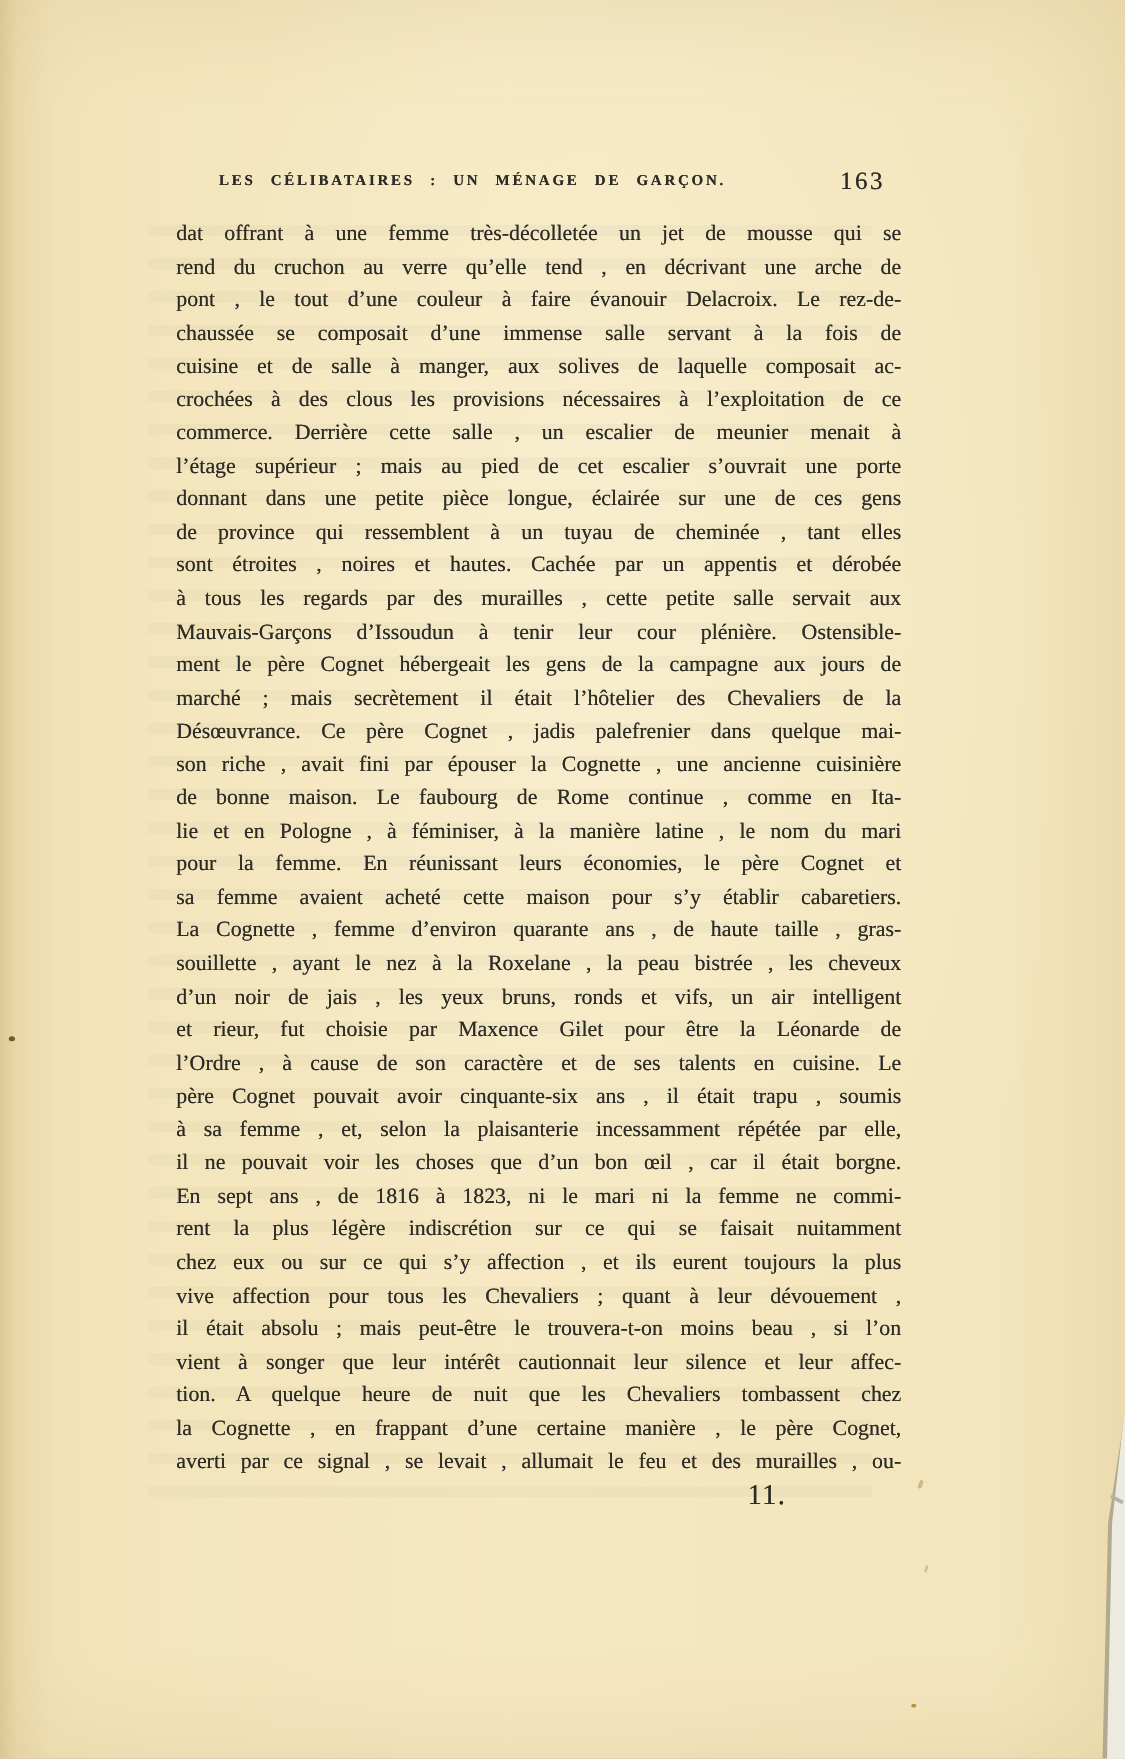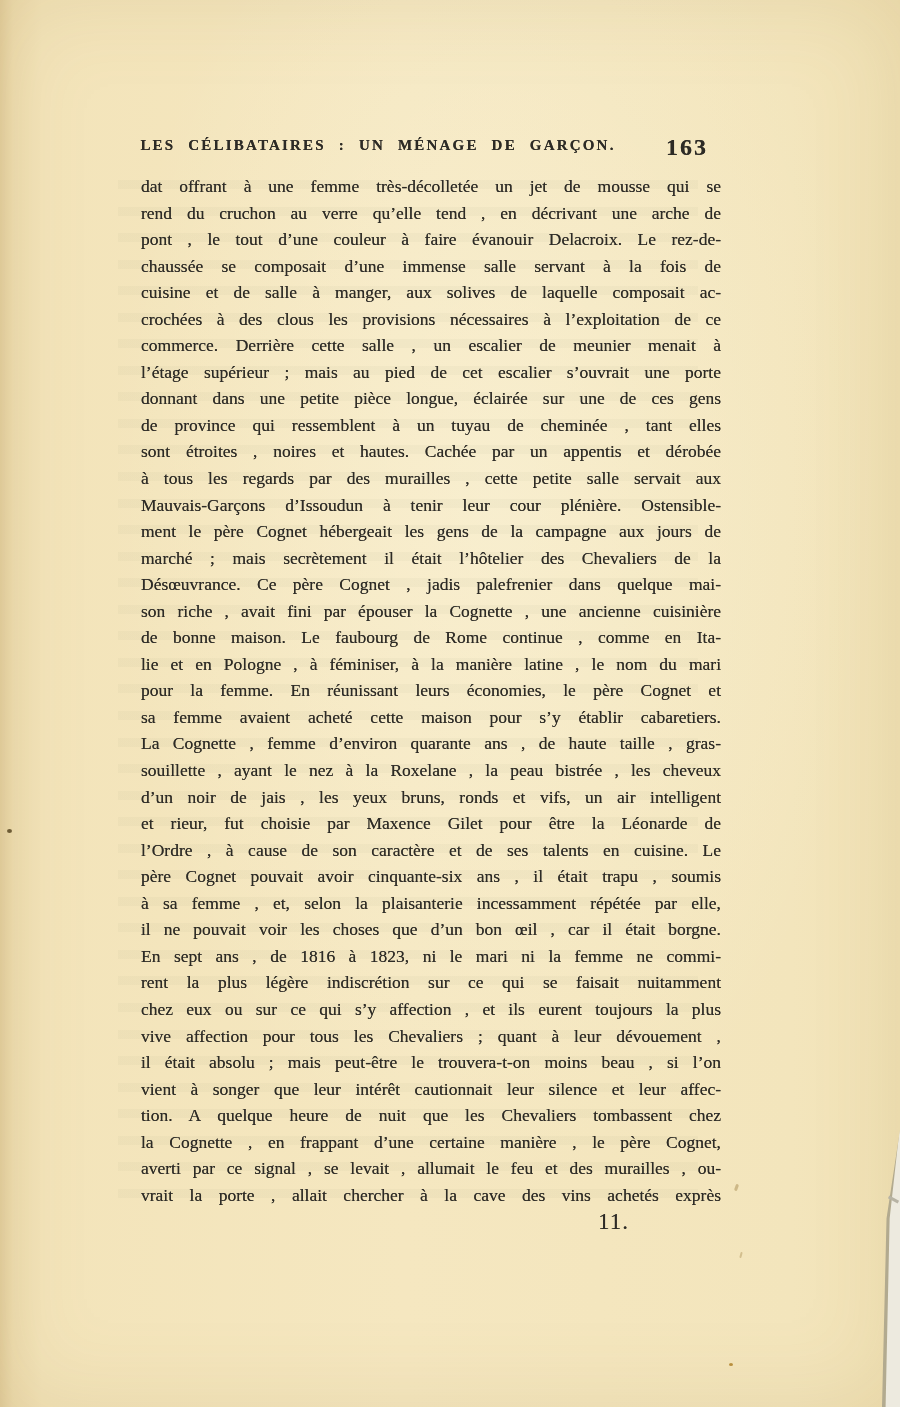--- a/index.html
+++ b/index.html
@@ -45,33 +45,33 @@
 
   .running-header {
     position: relative;
     height: 26px;
     margin-bottom: 10px;
     white-space: nowrap;
   }
   .header-title {
     display: block;
     text-align: center;
-    font-size: 15px;
+    font-size: 12px;
     font-weight: bold;
     letter-spacing: 2.2px;
     word-spacing: 7px;
     padding-right: 60px;
     color: #2d2b26;
     text-shadow: 0 0 0.4px rgba(45,43,38,0.8);
   }
   .header-pagenum {
     position: absolute; right: -10px; top: -3px;
-    font-size: 24px;
+    font-size: 20px;
     letter-spacing: 2px;
-    font-weight: bold;
+    font-weight: normal;
     text-shadow: 0 0 0.4px rgba(45,43,38,0.8);
   }
 
   .body-text { width: 580px; margin-left: 23px; }
   .text-line {
     height: 26.55px;
     line-height: 26.55px;
     font-size: 17.5px;
     text-align: justify;
     text-align-last: justify;
@@ -146,21 +146,20 @@
           <div class="text-line">il ne pouvait voir les choses que d’un bon œil , car il était borgne.</div>
           <div class="text-line">En sept ans , de 1816 à 1823, ni le mari ni la femme ne commi-</div>
           <div class="text-line">rent la plus légère indiscrétion sur ce qui se faisait nuitamment</div>
           <div class="text-line">chez eux ou sur ce qui s’y affection , et ils eurent toujours la plus</div>
           <div class="text-line">vive affection pour tous les Chevaliers ; quant à leur dévouement ,</div>
           <div class="text-line">il était absolu ; mais peut-être le trouvera-t-on moins beau , si l’on</div>
           <div class="text-line">vient à songer que leur intérêt cautionnait leur silence et leur affec-</div>
           <div class="text-line">tion. A quelque heure de nuit que les Chevaliers tombassent chez</div>
           <div class="text-line">la Cognette , en frappant d’une certaine manière , le père Cognet,</div>
           <div class="text-line">averti par ce signal , se levait , allumait le feu et des murailles , ou-</div>
-          <div class="text-line">vrait la porte , allait chercher à la cave des vins achetés exprès</div>
         </div>
 
       <div class="signature-line">11.</div>
 
     </div>
 
     <div class="speck speck-1"></div>
     <div class="speck speck-2"></div>
     <div class="speck speck-3"></div>
     <div class="speck speck-4"></div>

